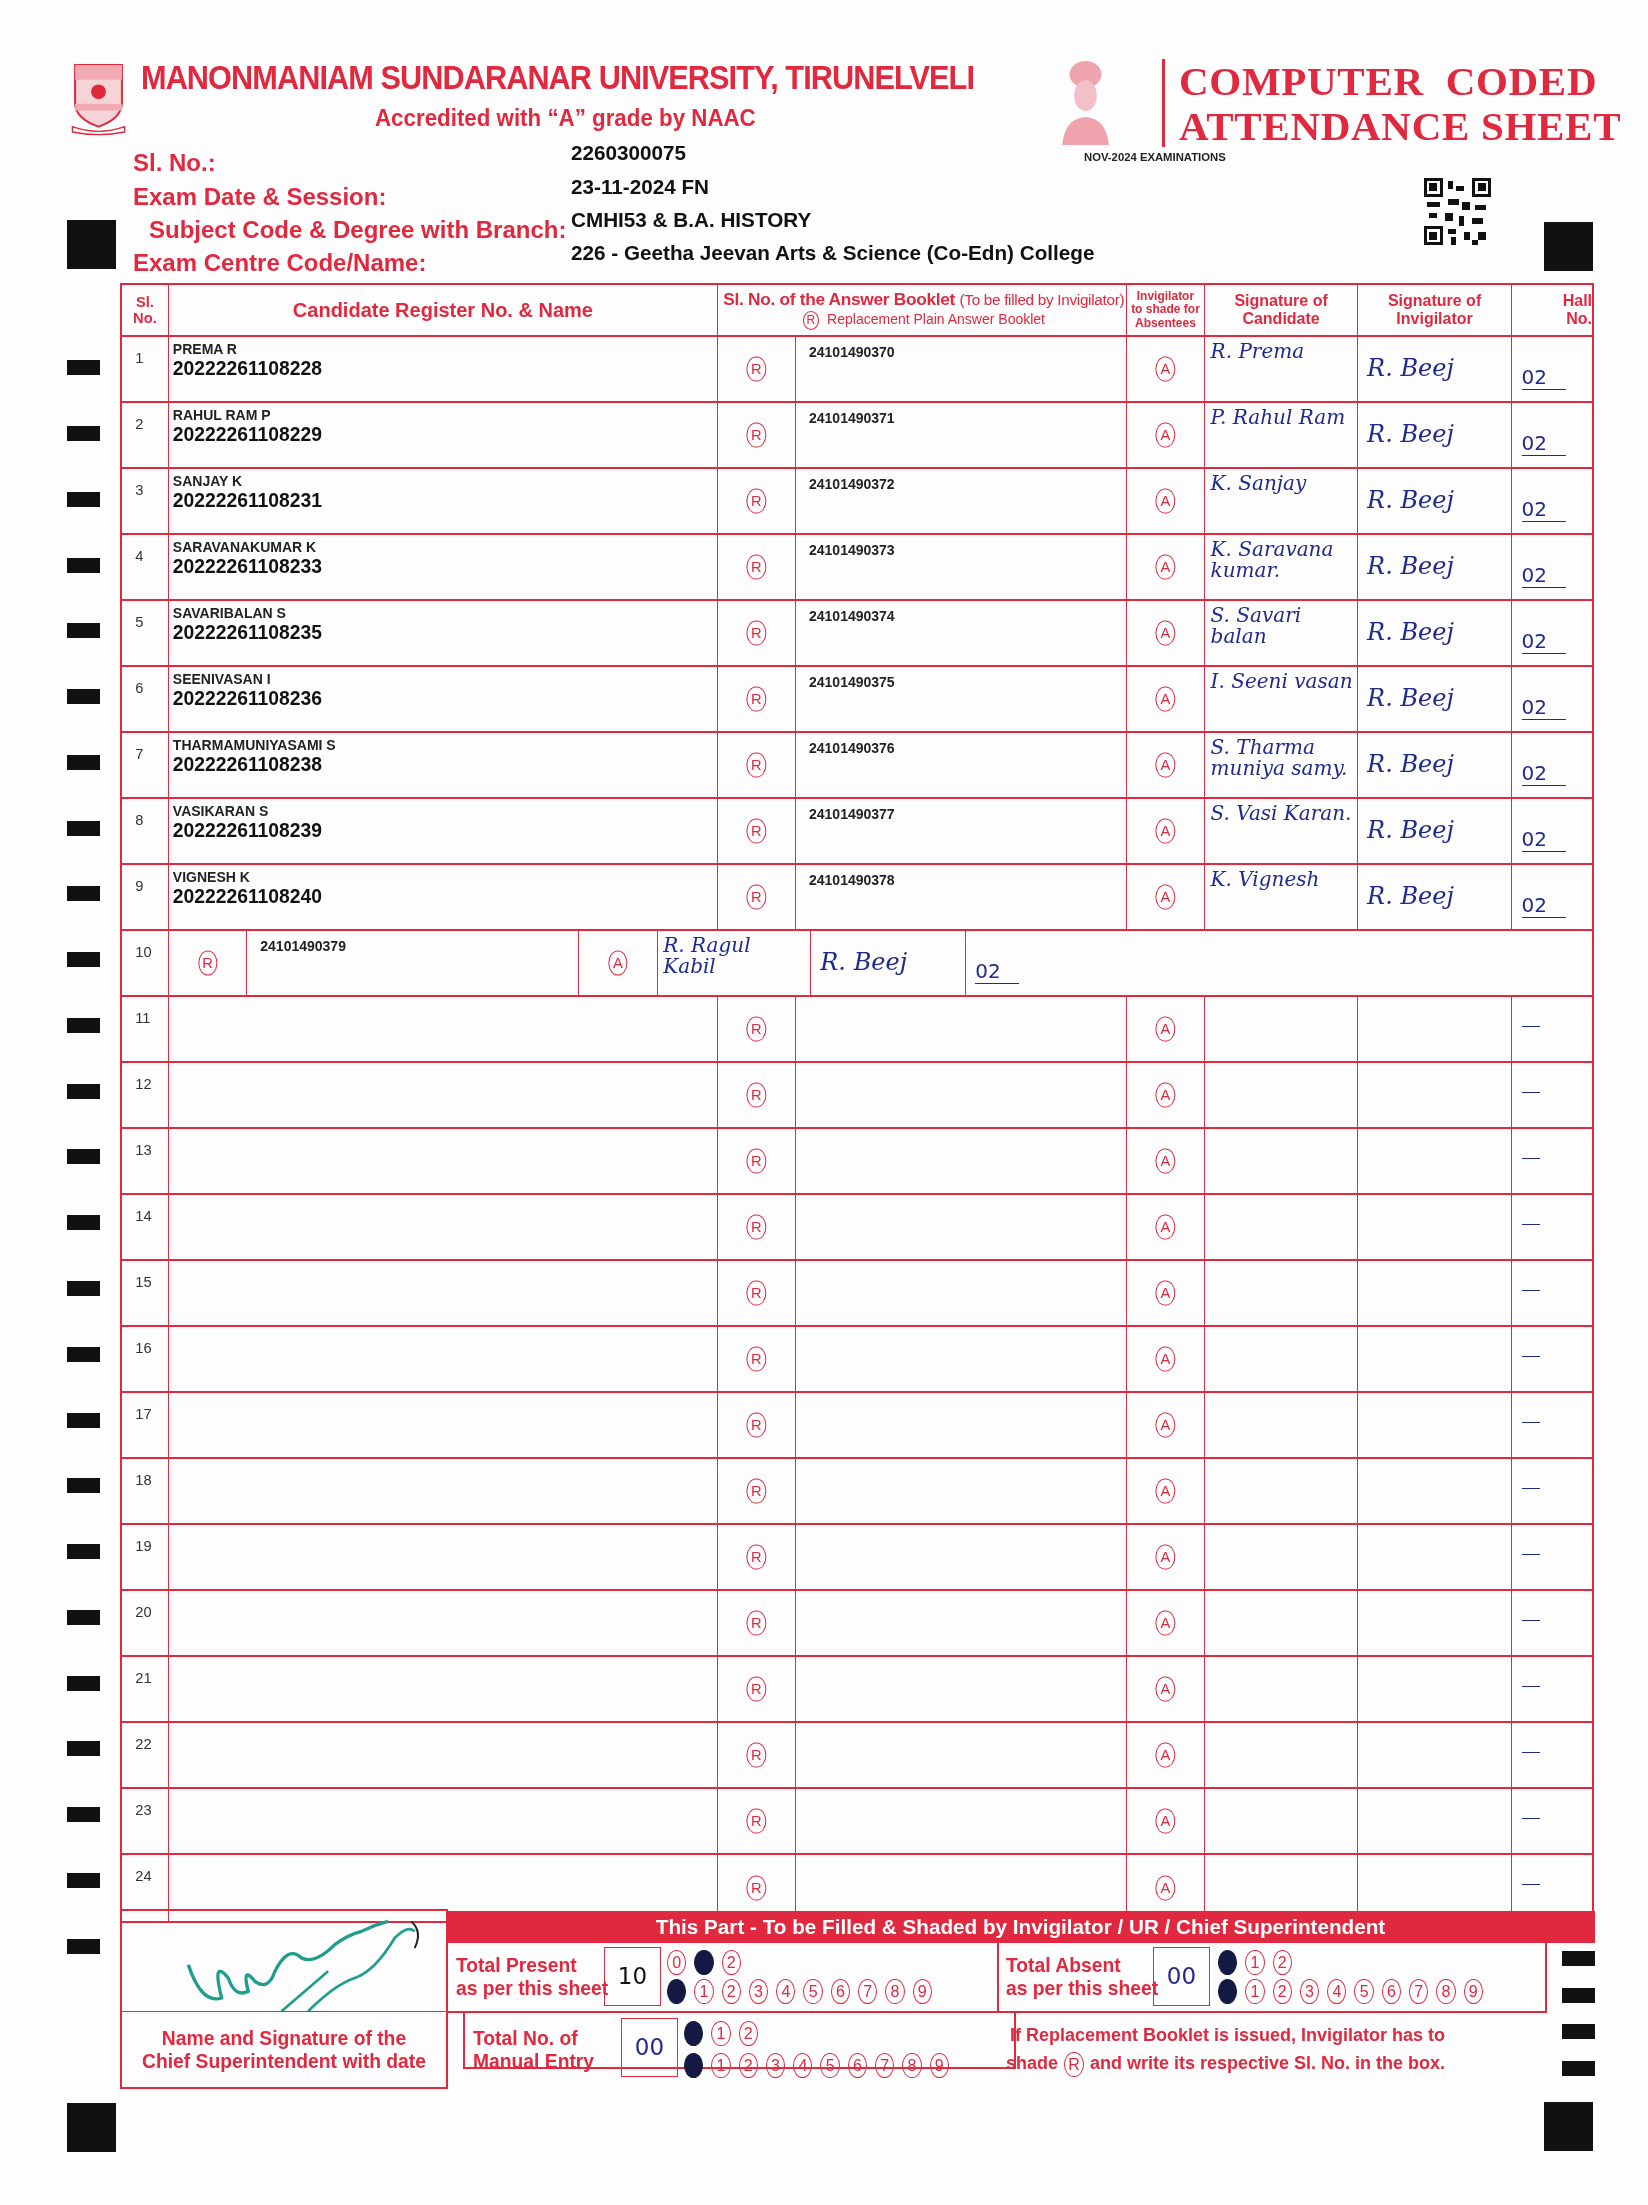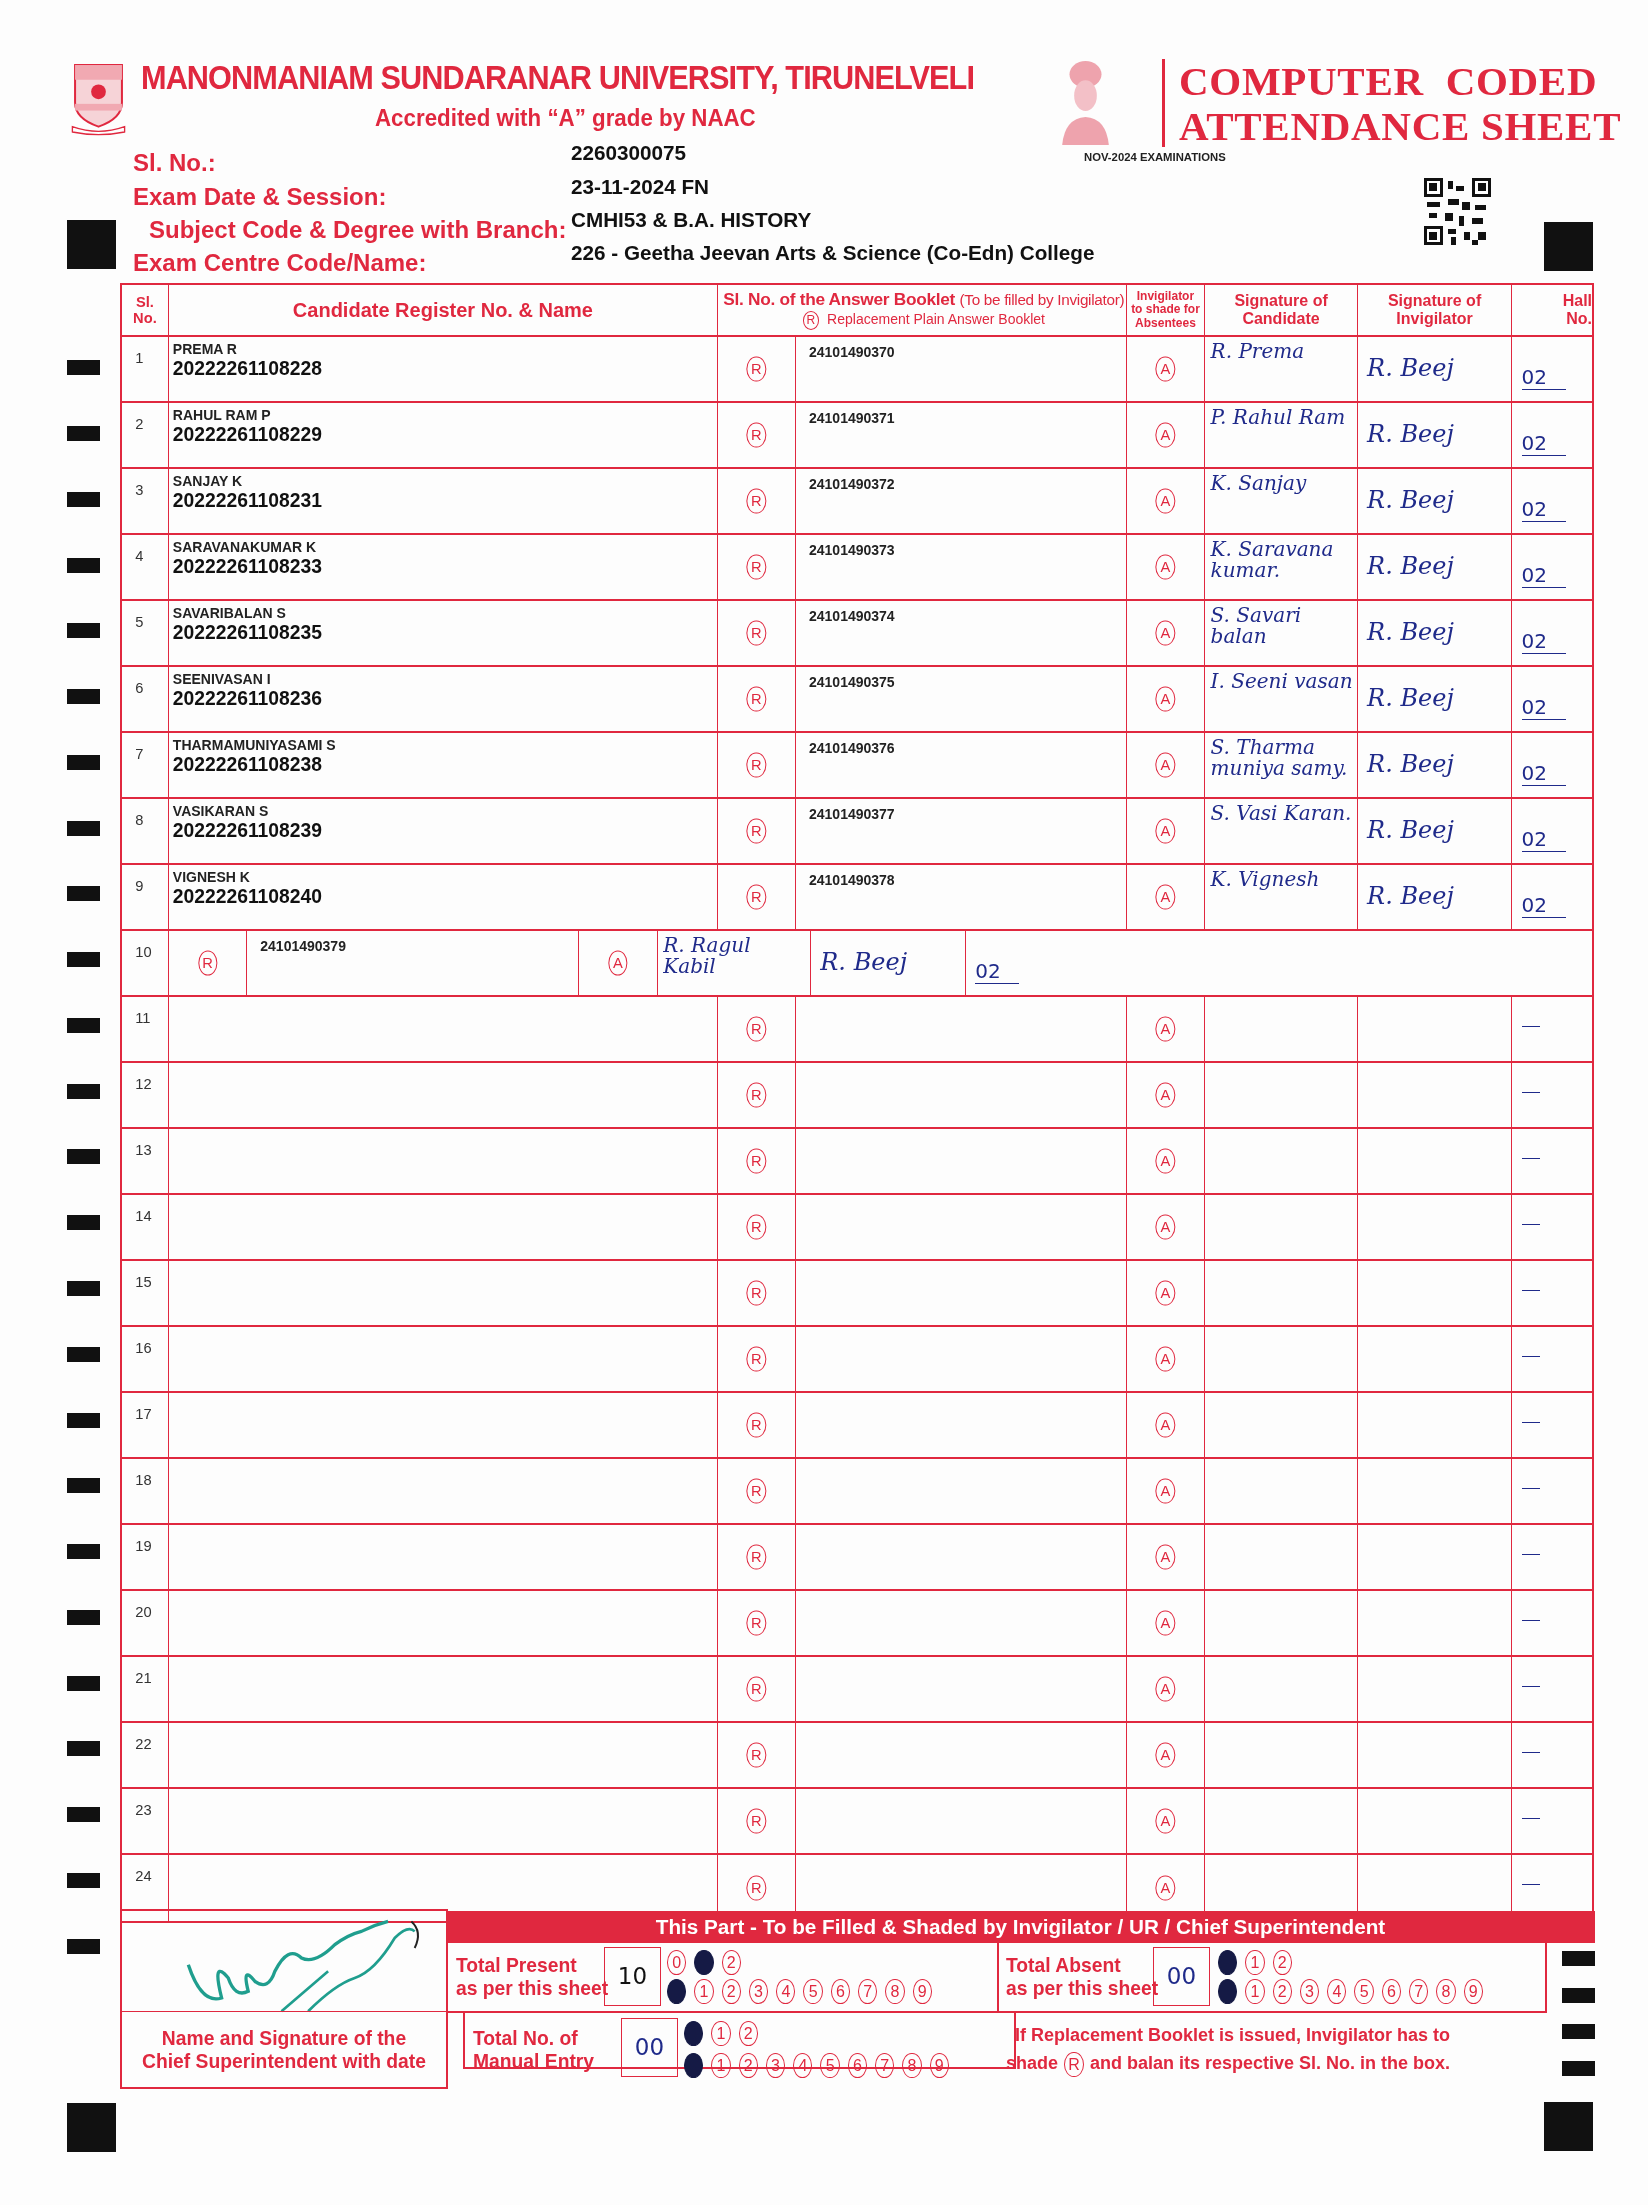--- a/index.html
+++ b/index.html
@@ -866,16 +866,16 @@
   <div class="entry" style="left:156px;top:6px;">00</div>
   <div class="abs" style="left:219px;top:9.3px;"><span class="obub filled">0</span><span class="obub">1</span><span class="obub">2</span></div>
   <div class="abs" style="left:219px;top:41px;"><span class="obub filled">0</span><span class="obub">1</span><span class="obub">2</span><span class="obub">3</span><span class="obub">4</span><span class="obub">5</span><span class="obub">6</span><span class="obub">7</span><span class="obub">8</span><span class="obub">9</span></div>
 </div>
 
 <div class="abs" style="left:1006px;top:2024px;">
   <div class="blbl" style="font-size:18px;text-align:right;">If Replacement Booklet is issued, Invigilator has to</div>
   <div class="blbl" style="font-size:18px;margin-top:5.3px;">
     <span>shade</span>
     <span class="obub" style="font-weight:normal;margin:0 1.3px;">R</span>
-    <span>and balan its respective Sl. No. in the box.</span>
+    <span>and write its respective Sl. No. in the box.</span>
   </div>
 </div>
 
 
 </body></html>

